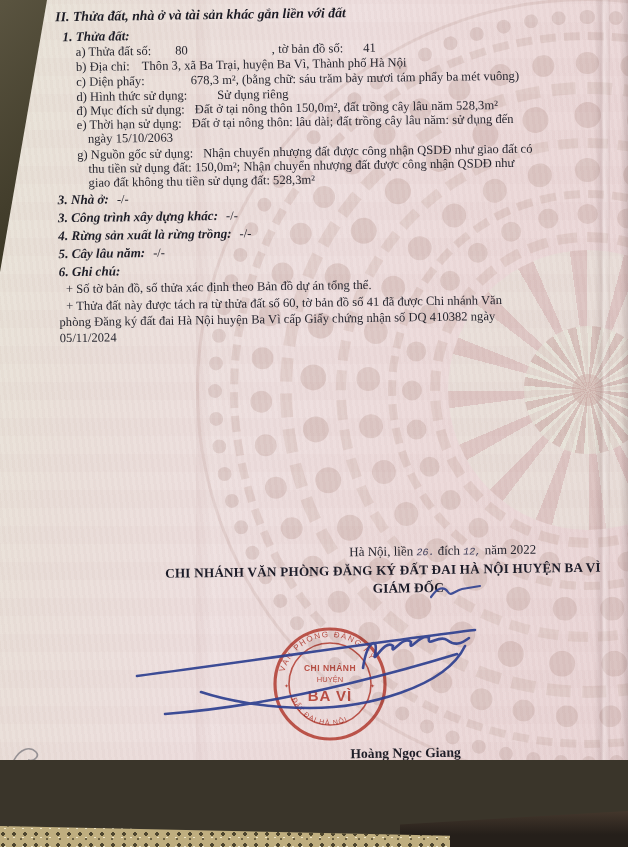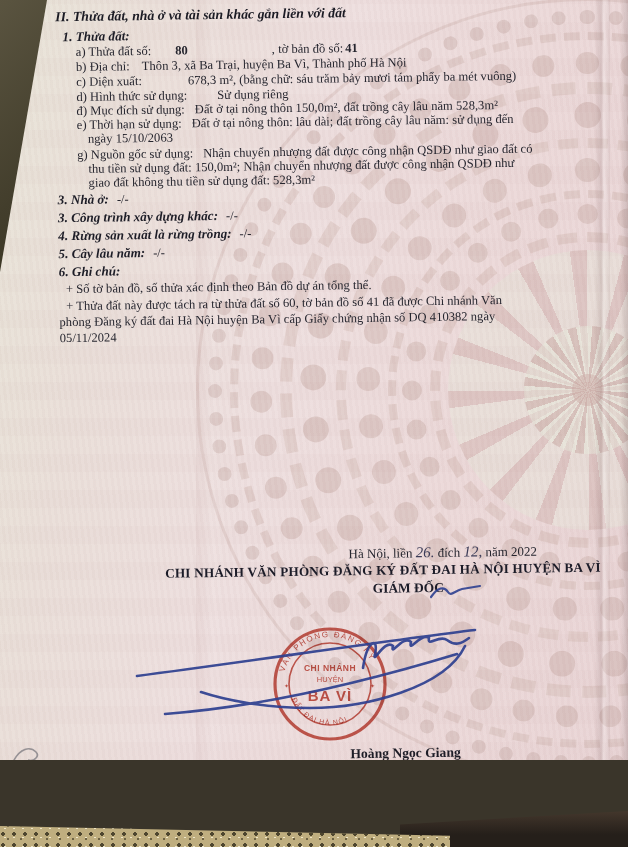--- a/index.html
+++ b/index.html
@@ -39,23 +39,23 @@
     background:repeating-conic-gradient(from -7.5deg,#c9a8a2 0deg 7deg,#e4e6d8 7deg 22.5deg);opacity:.42;}
   .star-disc2{position:absolute;border-radius:50%;
     background:repeating-conic-gradient(from 3.75deg,#c3a09a 0deg 8deg,#e6e8da 8deg 22.5deg);opacity:.5;}
   .hub{position:absolute;border-radius:50%;background:#c9a8a2;opacity:.5;}
   
   .content{position:absolute;inset:0;transform:rotate(-0.8deg);transform-origin:0 0;
     color:#26262f;font-size:12.6px;line-height:1.1;}
   .ln{position:absolute;white-space:nowrap;}
   .hd{font-weight:700;font-style:italic;font-size:13.1px;color:#1d1d27;}
   .ttl{font-weight:700;font-style:italic;font-size:13.8px;color:#1b1b24;}
-  .b{font-weight:700;}
+  .b{font-weight:400;}
   .ctr{text-align:center;}
-  .hand{font-family:Liberation Serif, serif;font-style:italic;color:#3c3c58;font-size:15px;}
+  .hand{font-family:Liberation Mono, monospace;font-style:italic;color:#3c3c58;font-size:10px;}
   .hand2{font-family:"DejaVu Serif",serif;font-style:italic;display:inline-block;
     transform:skewX(-6deg) rotate(-1deg);letter-spacing:2.5px;color:#3f3f46;font-size:14px;}
   .dots{letter-spacing:1px;color:#3a3a42;}
   .register{position:absolute;left:8px;top:793px;transform:rotate(-2.2deg);font-size:13.5px;color:#2c2c36;}
   .office{font-weight:700;font-size:13.2px;letter-spacing:.2px;color:#1c1c28;}
   svg{position:absolute;overflow:visible;}
 </style>
 </head>
 <body>
 
@@ -86,27 +86,27 @@
     <div class="texture"></div>
     <div class="crease-mid"></div>
     <div class="fold-right"></div>
     <div class="edge-right"></div>
 
     <div class="content">
       <div class="ln ttl" style="left:55px;top:10px;">II. Thửa đất, nhà ở và tài sản khác gắn liền với đất</div>
       <div class="ln hd" style="left:62px;top:31px;">1. Thửa đất:</div>
 
       <div class="ln" style="left:75px;top:47px;">
-        <span>a) Thửa đất số:</span><span class="b" style="margin-left:24px;">80</span><span style="margin-left:84px;margin-top:20px;">, tờ bản đồ số:</span><span class="b" style="margin-left:2px;">41</span>
+        <span>a) Thửa đất số:</span><span class="b" style="margin-left:24px;">80</span><span style="margin-left:84px;margin-top:20px;">, tờ bản đồ số:</span><span class="b" style="margin-left:20px;">41</span>
       </div>
       <div class="ln" style="left:75px;top:62px;">
         <span>b) Địa chỉ:</span><span style="margin-left:12px;">Thôn 3, xã Ba Trại, huyện Ba Vì, Thành phố Hà Nội</span>
       </div>
       <div class="ln" style="left:75px;top:77px;">
-        <span>c) Diện xuất:</span><span style="margin-left:46px;">678,3 m², (bằng chữ: sáu trăm bảy mươi tám phẩy ba mét vuông)</span>
+        <span>c) Diện phẩy:</span><span style="margin-left:46px;">678,3 m², (bằng chữ: sáu trăm bảy mươi tám phẩy ba mét vuông)</span>
       </div>
       <div class="ln" style="left:75px;top:92px;">
         <span>d) Hình thức sử dụng:</span><span style="margin-left:30px;">Sử dụng riêng</span>
       </div>
       <div class="ln" style="left:75px;top:106px;">
         <span>đ) Mục đích sử dụng:</span><span style="margin-left:10px;">Đất ở tại nông thôn 150,0m², đất trồng cây lâu năm 528,3m²</span>
       </div>
       <div class="ln" style="left:75px;top:120px;">
         <span>e) Thời hạn sử dụng:</span><span style="margin-left:10px;">Đất ở tại nông thôn: lâu dài; đất trồng cây lâu năm: sử dụng đến</span>
       </div>

